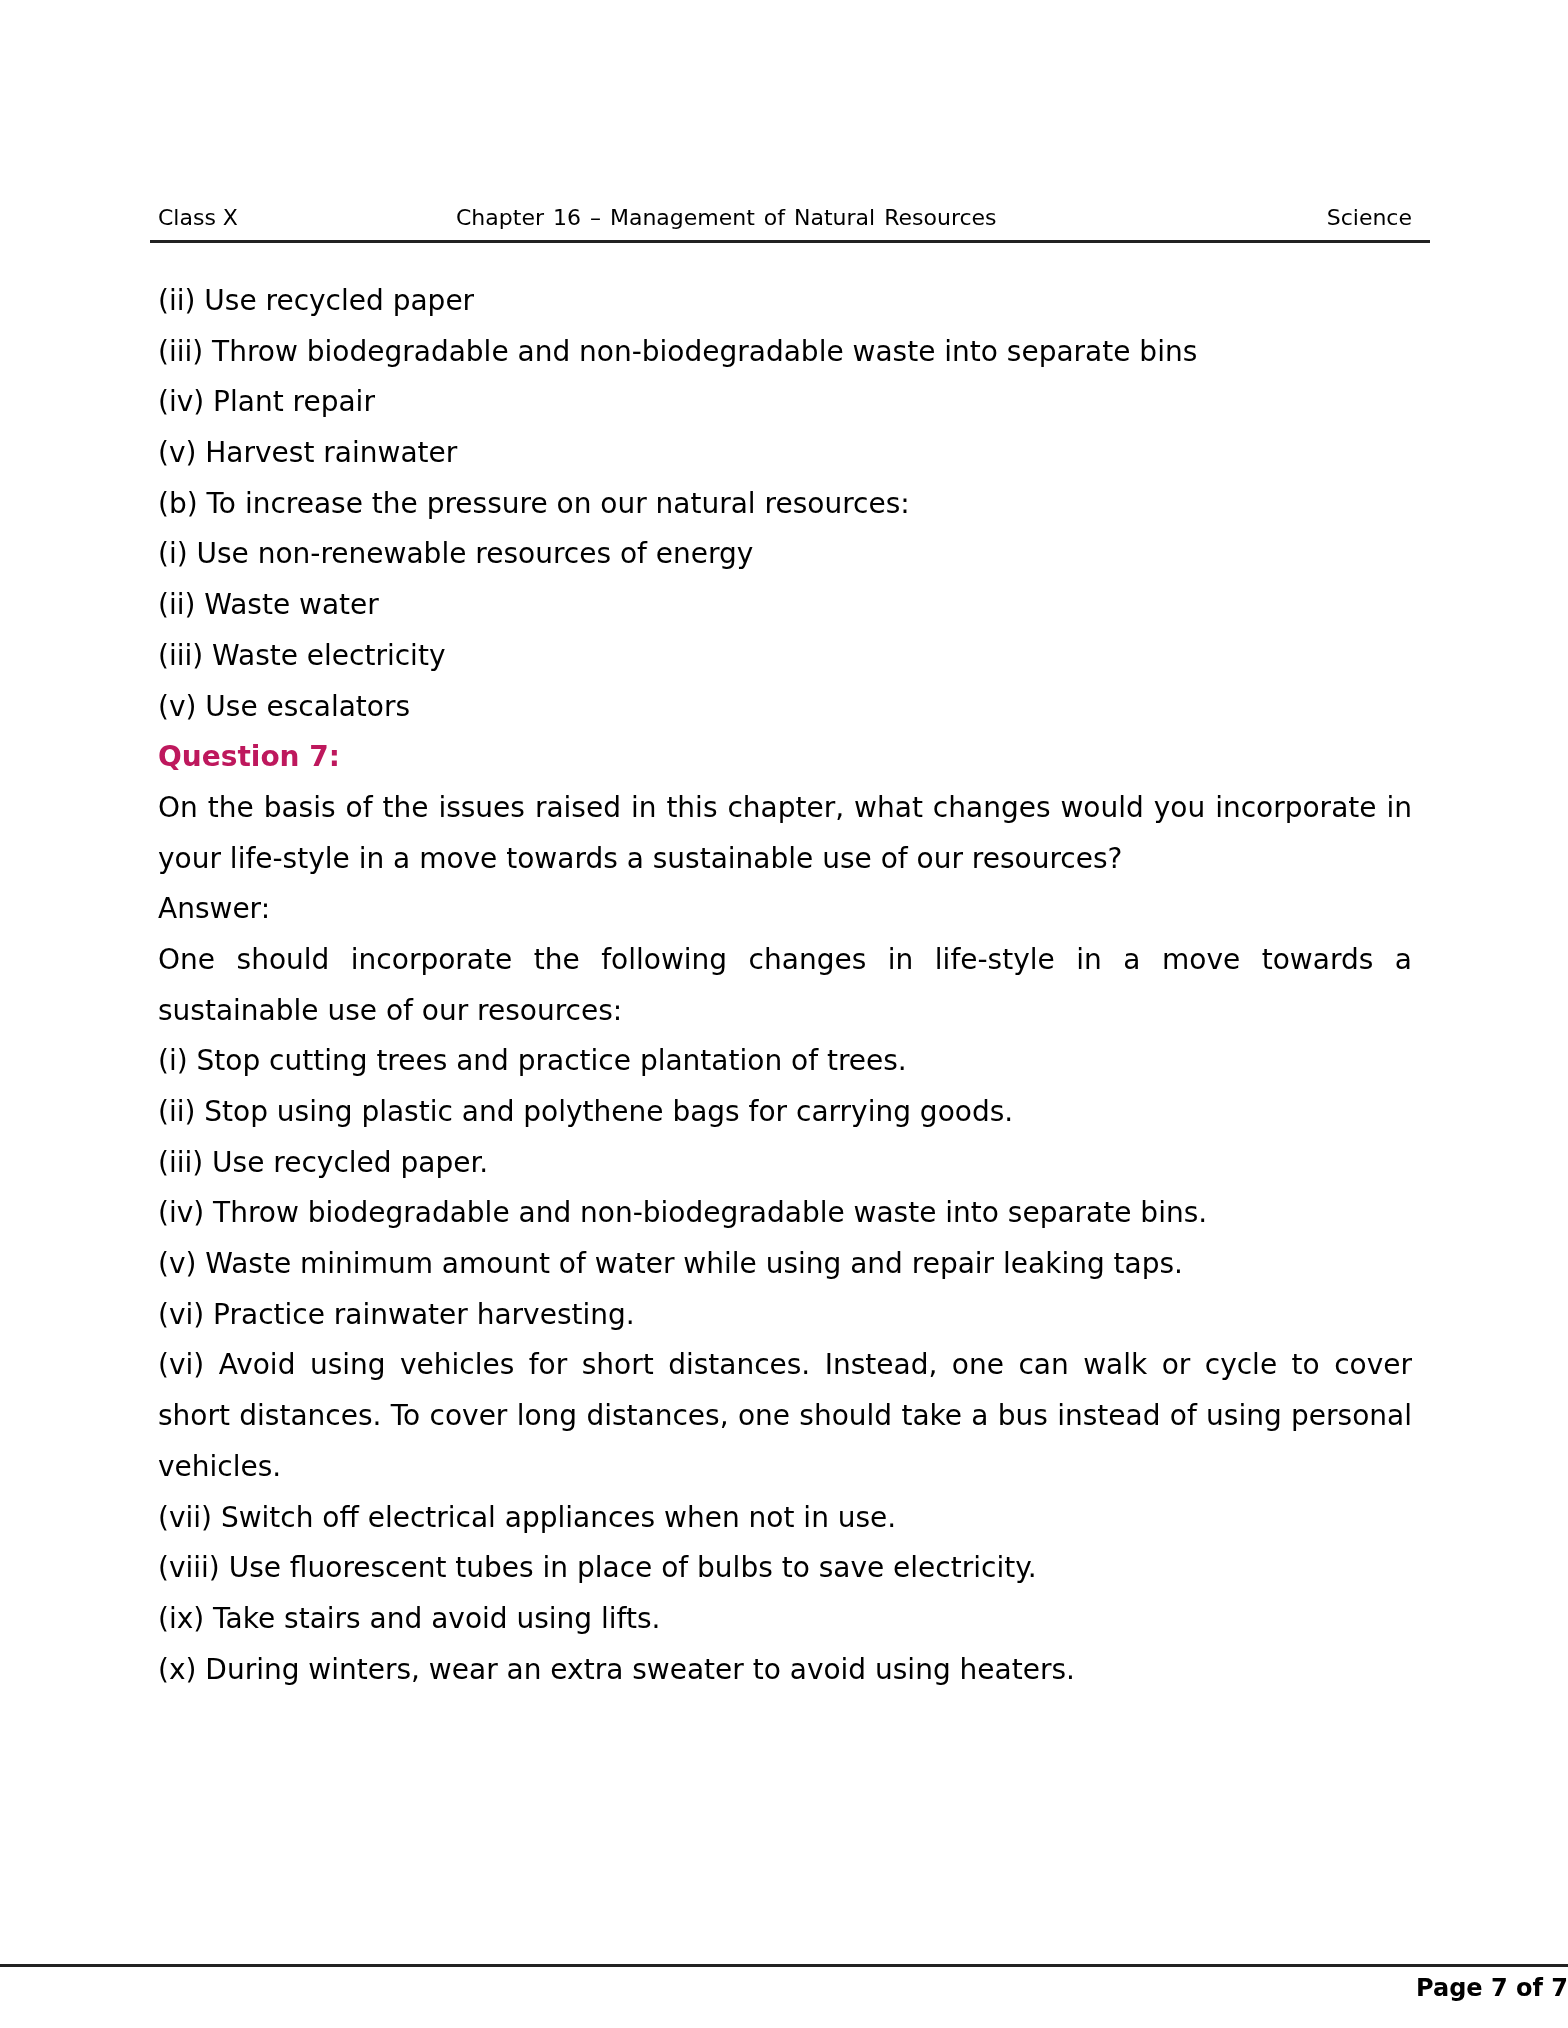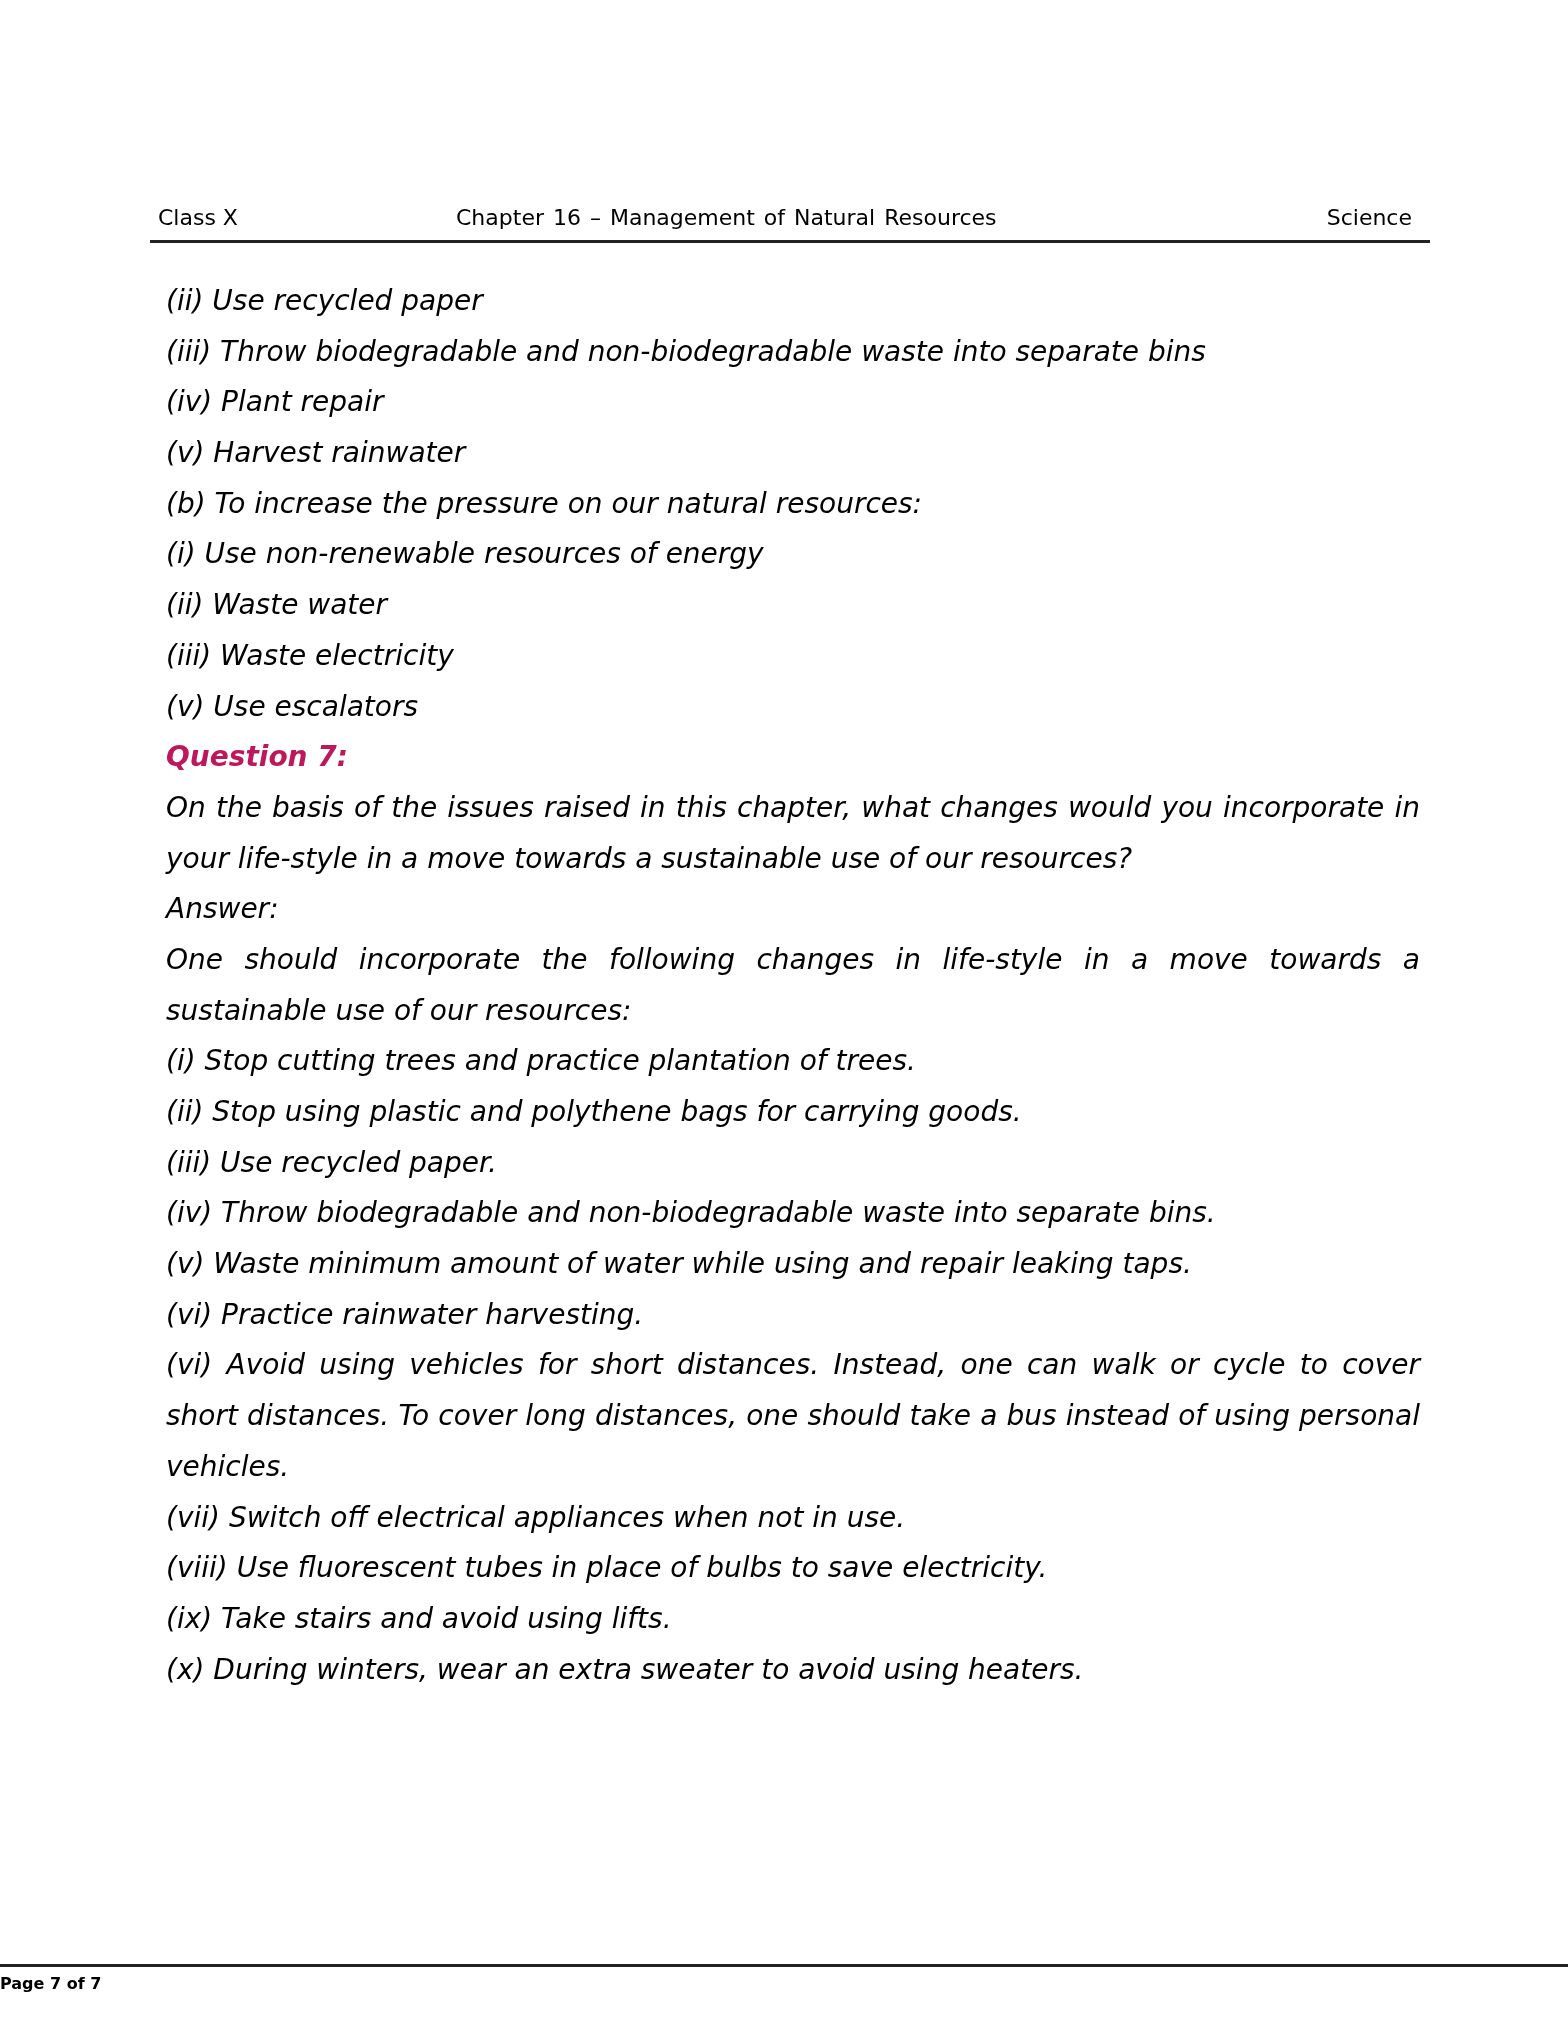--- a/index.html
+++ b/index.html
@@ -4,27 +4,27 @@
 <style>
   html, body { margin: 0; padding: 0; background: #ffffff; }
   body { width: 1568px; height: 2028px; position: relative; overflow: hidden;
          font-family: "DejaVu Sans", "Liberation Sans", sans-serif; color: #000; }
   .header { position: absolute; left: 158px; top: 196px; width: 1254px; height: 40px;
             font-size: 22px; display: flex; align-items: flex-end; }
   .h-left { position: absolute; left: 0; bottom: 6px; }
   .h-center { position: absolute; left: 298px; bottom: 6px; word-spacing: 2px; }
   .h-right { position: absolute; right: 0; bottom: 6px; margin-top: 24px; }
   .header-rule { position: absolute; left: 150px; top: 240px; width: 1280px; height: 3px; background: #222; }
-  .content { position: absolute; left: 166px; top: 276px; width: 1254px; font-style: italic; }
+  .content { position: absolute; left: 158px; top: 276px; width: 1254px; }
   .line { font-size: 28px; line-height: 50.7px; height: 50.7px; white-space: nowrap; }
   .line.justify { text-align: justify; text-align-last: justify; white-space: normal; }
   .q-title { color: #be185d; font-weight: bold; }
   .footer-rule { position: absolute; left: 0; top: 1964px; width: 1568px; height: 3px; background: #222; }
-  .footer { position: absolute; left: 0; top: 1974px; width: 1568px; text-align: left;
-            font-size: 16px; font-weight: bold; }
+  .footer { position: absolute; left: 0; top: 1974px; width: 1568px; text-align: right;
+            font-size: 24px; font-weight: bold; }
 </style>
 </head>
 <body>
 
 <div class="header">
   <span class="h-left">Class X</span>
   <span class="h-center">Chapter 16 – Management of Natural Resources</span>
   <span class="h-right">Science</span>
 </div>
 <div class="header-rule"></div>

